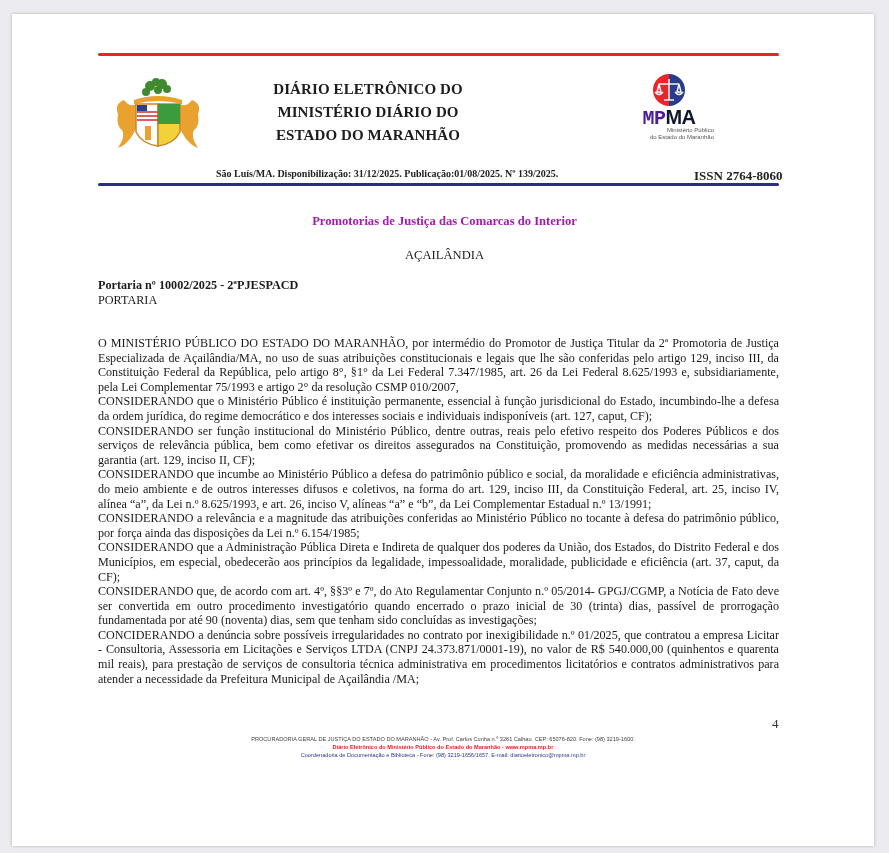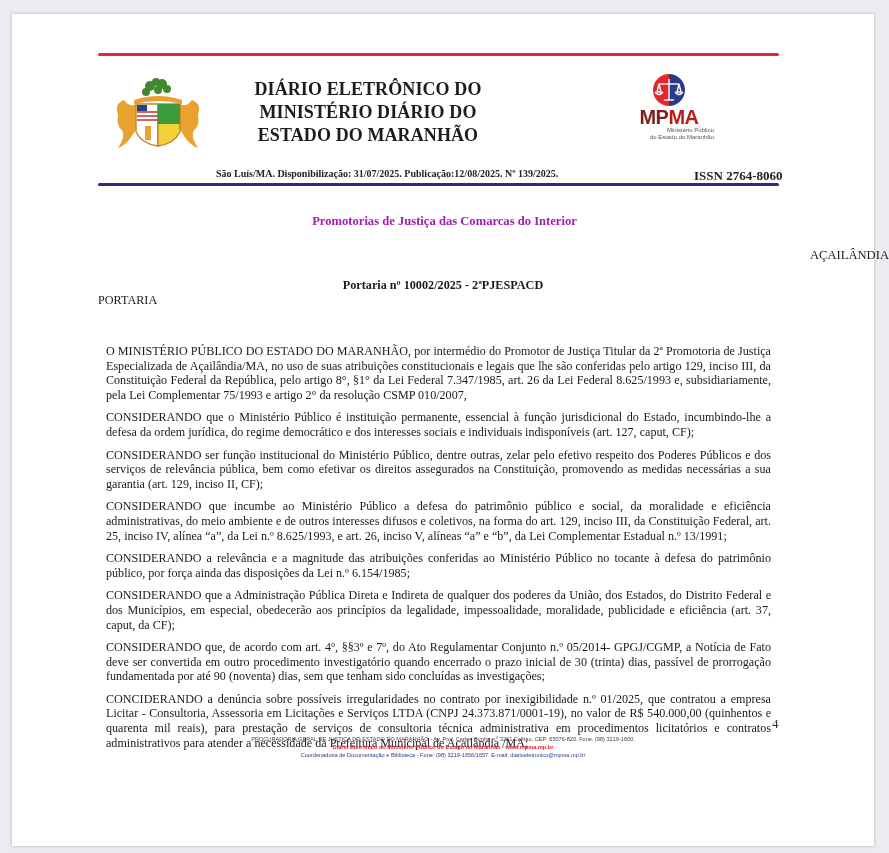--- a/index.html
+++ b/index.html
@@ -23,66 +23,66 @@
     position:absolute; left:98px; top:183px; width:681px; height:3px;
     background:#2a2c86; border-radius:2px;
   }
   .coat {
     position:absolute; left:112px; top:74px; width:92px; height:80px;
   }
   .masthead-title {
     position:absolute; left:218px; top:78px; width:300px;
     text-align:center;
     font-family:"Liberation Serif", serif;
-    font-weight:bold; font-size:18px; line-height:23px;
+    font-weight:bold; font-size:15px; line-height:23px;
     color:#1c1c1c; letter-spacing:0.1px;
   }
   .masthead-title div { white-space:nowrap; }
   .mpma {
     position:absolute; left:624px; top:72px; width:90px; height:70px;
   }
   .mpma-word {
     position:absolute; left:0; top:35px; width:90px; text-align:center;
     font-family:"Liberation Sans", sans-serif; font-weight:bold;
     font-size:20px; line-height:20px; letter-spacing:-0.5px;
   }
-  .mpma-word .mp { color:#7f1d1d; }
-  .mpma-word .ma { color:#b91c1c; }
+  .mpma-word .mp { color:#4c1d95;font-family:Liberation Mono, monospace; }
+  .mpma-word .ma { color:#0f172a; }
   .mpma-sub {
     position:absolute; left:14px; top:55px; width:76px; text-align:right;
     font-family:"Liberation Sans", sans-serif; font-size:6px; line-height:6.5px;
     color:#555;
   }
   .pubinfo {
     position:absolute; left:216px; top:168px;
     font-weight:bold; font-size:10px; color:#222; white-space:nowrap;
   }
   .issn {
     position:absolute; left:694px; top:168px;
     font-weight:bold; font-size:13px; color:#222; white-space:nowrap;
   }
   .section-title {
     position:absolute; left:0; top:214px; width:889px; text-align:center;
     font-weight:bold; font-size:12.6px; color:#a21caf;
   }
   .city {
-    position:absolute; left:0; top:248px; width:889px; text-align:right;
+    position:absolute; left:0; top:248px; width:889px; text-align:center;
     font-size:12.6px; color:#1a1a1a;
   }
   .doc-head {
     position:absolute; left:98px; top:278px; width:690px;
     font-size:12.2px; line-height:14.6px;
   }
-  .doc-head .portaria-title { font-weight:bold;text-align:center; }
+  .doc-head .portaria-title { font-weight:bold; }
   .body-text {
     position:absolute; left:98px; top:336px; width:681px;
     font-size:12.1px; line-height:14.6px;
     text-align:justify; color:#1a1a1a;
   }
-  .body-text p { margin:8px; }
+  .body-text p { margin:0; }
   .page-number {
     position:absolute; left:772px; top:716px;
     font-size:13px; color:#333;
   }
   .footer {
     position:absolute; left:98px; top:735px; width:690px; text-align:center;
     font-family:"Liberation Sans", sans-serif; font-size:5.6px; line-height:8px;
     color:#444;
   }
   .footer .f2 { color:#e01e25; font-weight:bold; }
@@ -142,37 +142,37 @@
       <line x1="40" y1="28" x2="50" y2="28"></line>
     </g>
   </svg>
   <div class="mpma-word"><span class="mp">MP</span><span class="ma">MA</span></div>
   <div class="mpma-sub">
     <div>Ministério Público</div>
     <div>do Estado do Maranhão</div>
   </div>
 </div>
 
-<div class="pubinfo">São Luís/MA. Disponibilização: 31/07/2025. Publicação:12/08/2025. Nº 139/2025.</div>
+<div class="pubinfo">São Luís/MA. Disponibilização: 31/12/2025. Publicação:01/08/2025. Nº 139/2025.</div>
 <div class="issn">ISSN 2764-8060</div>
 
 <div class="rule-blue"></div>
 
 <div class="section-title">Promotorias de Justiça das Comarcas do Interior</div>
 <div class="city">AÇAILÂNDIA</div>
 
 <div class="doc-head">
   <div class="portaria-title">Portaria nº 10002/2025 - 2ªPJESPACD</div>
   <div>PORTARIA</div>
 </div>
 
 <div class="body-text">
   <p>O MINISTÉRIO PÚBLICO DO ESTADO DO MARANHÃO, por intermédio do Promotor de Justiça Titular da 2ª Promotoria de Justiça Especializada de Açailândia/MA, no uso de suas atribuições constitucionais e legais que lhe são conferidas pelo artigo 129, inciso III, da Constituição Federal da República, pelo artigo 8°, §1° da Lei Federal 7.347/1985, art. 26 da Lei Federal 8.625/1993 e, subsidiariamente, pela Lei Complementar 75/1993 e artigo 2° da resolução CSMP 010/2007,</p>
   <p>CONSIDERANDO que o Ministério Público é instituição permanente, essencial à função jurisdicional do Estado, incumbindo-lhe a defesa da ordem jurídica, do regime democrático e dos interesses sociais e individuais indisponíveis (art. 127, caput, CF);</p>
-  <p>CONSIDERANDO ser função institucional do Ministério Público, dentre outras, zelar pelo efetivo respeito dos Poderes Públicos e dos serviços de relevância pública, bem como efetivar os direitos assegurados na Constituição, promovendo as medidas necessárias a sua garantia (art. 129, inciso II, CF);</p>
+  <p>CONSIDERANDO ser função institucional do Ministério Público, dentre outras, reais pelo efetivo respeito dos Poderes Públicos e dos serviços de relevância pública, bem como efetivar os direitos assegurados na Constituição, promovendo as medidas necessárias a sua garantia (art. 129, inciso II, CF);</p>
   <p>CONSIDERANDO que incumbe ao Ministério Público a defesa do patrimônio público e social, da moralidade e eficiência administrativas, do meio ambiente e de outros interesses difusos e coletivos, na forma do art. 129, inciso III, da Constituição Federal, art. 25, inciso IV, alínea “a”, da Lei n.º 8.625/1993, e art. 26, inciso V, alíneas “a” e “b”, da Lei Complementar Estadual n.º 13/1991;</p>
   <p>CONSIDERANDO a relevância e a magnitude das atribuições conferidas ao Ministério Público no tocante à defesa do patrimônio público, por força ainda das disposições da Lei n.º 6.154/1985;</p>
   <p>CONSIDERANDO que a Administração Pública Direta e Indireta de qualquer dos poderes da União, dos Estados, do Distrito Federal e dos Municípios, em especial, obedecerão aos princípios da legalidade, impessoalidade, moralidade, publicidade e eficiência (art. 37, caput, da CF);</p>
   <p>CONSIDERANDO que, de acordo com art. 4º, §§3º e 7º, do Ato Regulamentar Conjunto n.º 05/2014- GPGJ/CGMP, a Notícia de Fato deve ser convertida em outro procedimento investigatório quando encerrado o prazo inicial de 30 (trinta) dias, passível de prorrogação fundamentada por até 90 (noventa) dias, sem que tenham sido concluídas as investigações;</p>
   <p>CONCIDERANDO a denúncia sobre possíveis irregularidades no contrato por inexigibilidade n.º 01/2025, que contratou a empresa Licitar - Consultoria, Assessoria em Licitações e Serviços LTDA (CNPJ 24.373.871/0001-19), no valor de R$ 540.000,00 (quinhentos e quarenta mil reais), para prestação de serviços de consultoria técnica administrativa em procedimentos licitatórios e contratos administrativos para atender a necessidade da Prefeitura Municipal de Açailândia /MA;</p>
 </div>
 
 <div class="page-number">4</div>
 
 <div class="footer">

